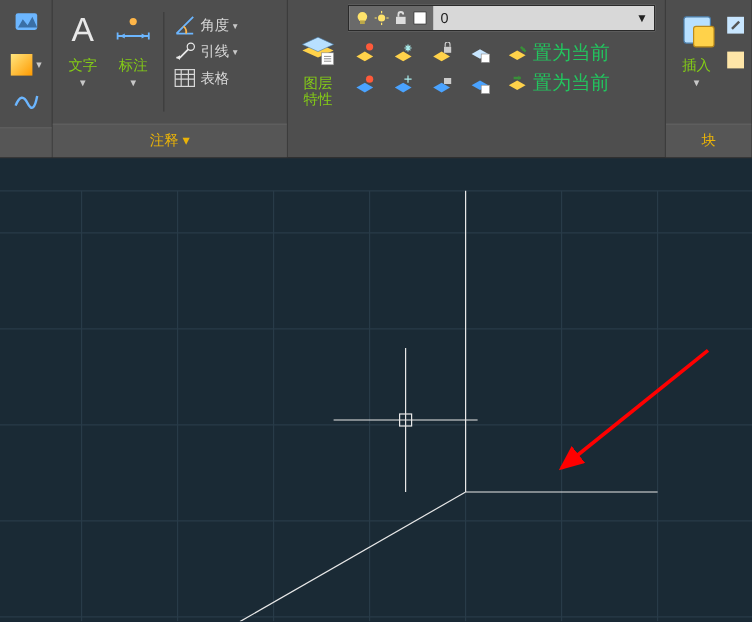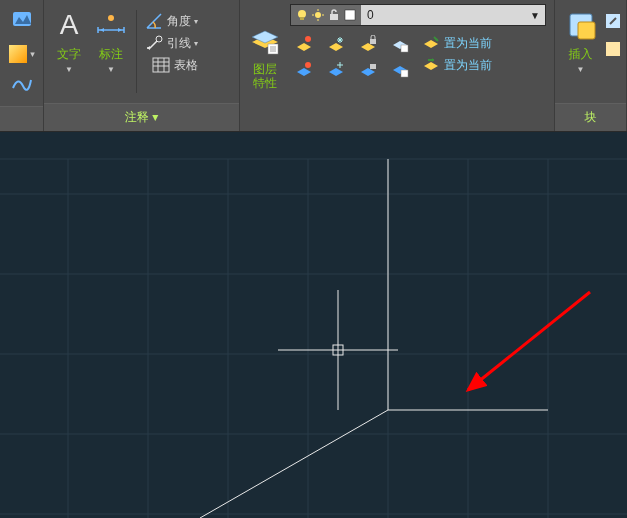--- a/index.html
+++ b/index.html
@@ -1,35 +1,35 @@
 <!DOCTYPE html>
 <html><head>
   <meta charset="utf-8">
   <style>
     * { margin:0; padding:0; box-sizing:border-box; font-family:"Microsoft YaHei", Arial, sans-serif; }
     body { width:627px; height:518px; background:#1a2a35; overflow:hidden; position:relative; }
     .ribbon { height:132px; background:#4e4e4e; display:flex; border-bottom:1px solid #2a2a2a; }
     .panel { display:flex; flex-direction:column; border-right:1px solid #3c3c3c; height:100%; }
     .panel-body { flex:1; display:flex; align-items:flex-start; padding:4px; }
-    .panel-label { text-align:center; color:#bef264; font-size:12px; padding:5px 0; background:#565656; border-top:1px solid #606060; white-space:nowrap; }
+    .panel-label { text-align:center; color:#eab308; font-size:12px; padding:5px 0; background:#565656; border-top:1px solid #606060; white-space:nowrap; }
     .col { display:flex; flex-direction:column; align-items:center; }
     .big-tool { display:flex; flex-direction:column; align-items:center; cursor:pointer; padding:4px 4px; }
     .big-tool .lbl { color:#84cc16; font-size:12px; margin-top:4px; }
     .mini-row { display:flex; align-items:center; padding:2px 4px; cursor:pointer; }
     .mini-row .lbl { color:#d8d8d8; font-size:12px; margin-left:4px; white-space:nowrap; }
     .ico { display:inline-block; }
     .sep { width:1px; background:#3c3c3c; margin:6px 4px; align-self:stretch; }
     .layer-select { display:flex; align-items:center; height:22px; background:#d8d8d8; border:1px solid #2a2a2a; margin:4px 4px 2px 4px; cursor:pointer; }
     .ls-icons { display:flex; align-items:center; gap:4px; padding:0 5px; background:#6a6a6a; height:100%; }
     .ls-text { flex:1; padding:0 6px; color:#222; font-size:12px; line-height:20px; }
     .ls-caret { padding:0 5px; color:#222; font-size:10px; }
     .layer-btn-grid { display:grid; grid-template-columns:repeat(4, 24px); gap:5px 8px; padding:6px 4px 2px 8px; }
     .layer-btn-grid .ib { width:20px; height:20px; cursor:pointer; display:flex; align-items:center; justify-content:center; }
     .layer-btn-row { display:flex; align-items:center; cursor:pointer; padding:2px 4px; }
-    .layer-btn-row .lbl { color:#7dd3fc; font-size:12px; margin-left:4px; white-space:nowrap; }
+    .layer-btn-row .lbl { color:#22c55e; font-size:16px; margin-left:4px; white-space:nowrap; }
     .canvas { position:absolute; top:132px; left:0; right:0; bottom:0; background:#1a2a35; }
     .canvas svg { width:100%; height:100%; display:block; }
   </style>
 </head>
 <body>
 
 <div class="ribbon">
 
   <div class="panel" style="width:44px;">
     <div class="panel-body" style="flex-direction:column; justify-content:center; gap:10px; align-items:center;">
@@ -73,21 +73,21 @@
         <svg class="ico" width="34" height="34">
             <line x1="4" y1="22" x2="30" y2="22" stroke="#6cb6ff" stroke-width="1.5"></line>
             <path d="M4 19 L4 25 M30 19 L30 25" stroke="#6cb6ff" stroke-width="1.5"></path>
             <path d="M6 22 L10 20 L10 24 Z M28 22 L24 20 L24 24 Z" fill="#6cb6ff"></path>
             <circle cx="17" cy="10" r="3" fill="#ffb648"></circle>
           </svg>
         <span class="lbl">标注</span>
         <span style="color:#c8c8c8; font-size:8px; margin-top:2px;">▼</span>
       </div>
       <div class="sep"></div>
-      <div class="col" style="align-items:flex-end; padding-top:6px;">
+      <div class="col" style="align-items:flex-start; padding-top:6px;">
         <div class="mini-row">
           <svg class="ico" width="18" height="18">
               <path d="M2 16 L16 2 M2 16 L16 16" stroke="#6cb6ff" stroke-width="1.5" fill="none"></path>
               <path d="M10 16 A6 6 0 0 0 8 10" stroke="#ffb648" stroke-width="1.5" fill="none"></path>
             </svg>
           <span class="lbl">角度</span>
           <span style="color:#c8c8c8; font-size:8px; margin-left:3px;">▾</span>
         </div>
         <div class="mini-row">
           <svg class="ico" width="18" height="18">

